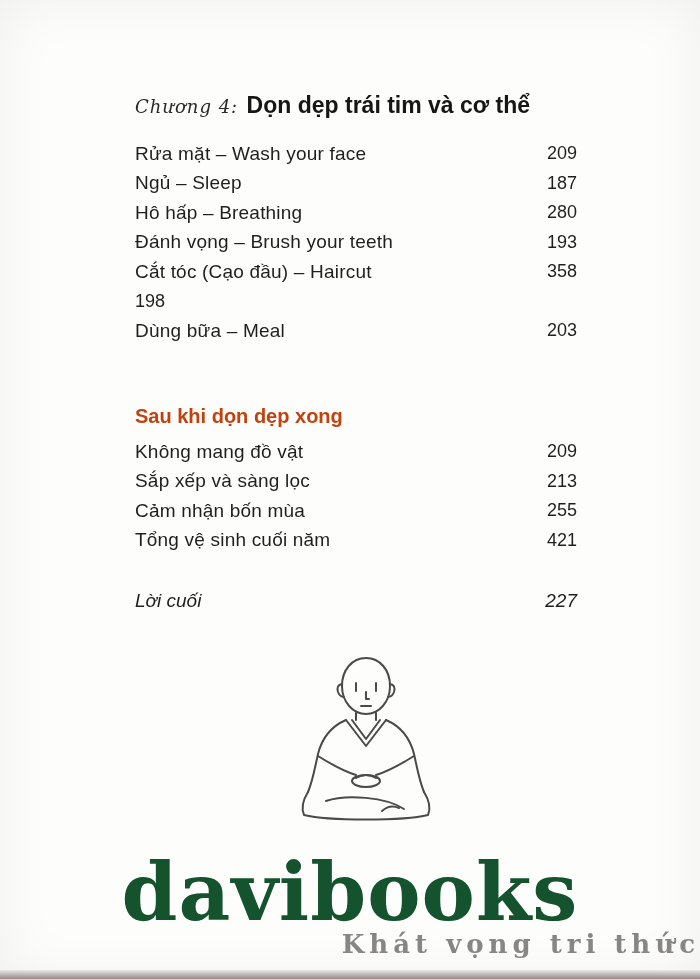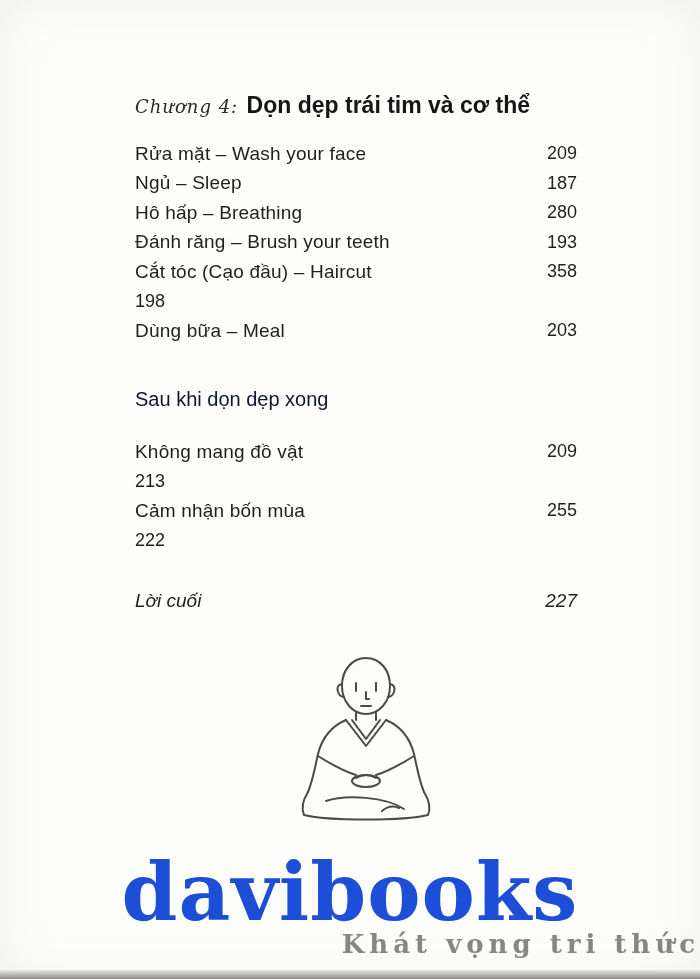--- a/index.html
+++ b/index.html
@@ -62,24 +62,24 @@
     justify-content: space-between;
     align-items: center;
     font-size: 19px;
   }
   .toc .t { letter-spacing: 0.2px; }
   .toc .p { font-size: 18px; }
 
   .section-title {
     position: absolute;
     left: 135px;
-    top: 388px;
-    font-weight: normal;
+    top: 405px;
+    font-weight: bold;
     font-size: 20px;
-    color: #0f172a;
+    color: #c2410c;
   }
 
   #epilogue-row {
     position: absolute;
     left: 135px;
     top: 590px;
     width: 442px;
     display: flex;
     justify-content: space-between;
     align-items: flex-start;
@@ -100,21 +100,21 @@
   .wm-brand {
     position: absolute;
     left: 0; right: 0;
     top: 852px;
     text-align: center;
     font-family: "DejaVu Serif", serif;
     font-weight: bold;
     font-size: 80px;
     line-height: 1;
     letter-spacing: 1px;
-    color: #1d4ed8;
+    color: #14532d;
     text-shadow: 0 0 1px #ffffff;
   }
   .wm-tagline {
     position: absolute;
     left: 0; right: 0;
     top: 929px;
     text-align: right;
     font-family: "DejaVu Serif", serif;
     font-weight: bold;
     font-size: 26px;
@@ -139,21 +139,21 @@
     </div>
     <div class="row">
       <span class="t">Ngủ – Sleep</span>
       <span class="p">187</span>
     </div>
     <div class="row">
       <span class="t">Hô hấp – Breathing</span>
       <span class="p">280</span>
     </div>
     <div class="row">
-      <span class="t">Đánh răng – Brush your teeth</span>
+      <span class="t">Đánh vọng – Brush your teeth</span>
       <span class="p">193</span>
     </div>
     <div class="row">
       <span class="t">Cắt tóc (Cạo đầu) – Haircut</span>
       <span class="p">358</span>
     </div>
     <div class="row">
       <span class="p">198</span>
     </div>
     <div class="row">
@@ -163,28 +163,30 @@
   </div>
 
   <div class="section-title">Sau khi dọn dẹp xong</div>
 
   <div class="toc" id="toc-section2">
     <div class="row">
       <span class="t">Không mang đồ vật</span>
       <span class="p">209</span>
     </div>
     <div class="row">
+      <span class="t">Sắp xếp và sàng lọc</span>
       <span class="p">213</span>
     </div>
     <div class="row">
       <span class="t">Cảm nhận bốn mùa</span>
       <span class="p">255</span>
     </div>
     <div class="row">
-      <span class="p">222</span>
+      <span class="t">Tổng vệ sinh cuối năm</span>
+      <span class="p">421</span>
     </div>
   </div>
 
   <div id="epilogue-row">
     <span class="t">Lời cuối</span>
     <span class="p">227</span>
   </div>
 
   <svg class="monk" width="160" height="200" viewBox="0 0 160 200" aria-hidden="true">
     <g fill="none" stroke="#4a4a4a" stroke-width="2" stroke-linecap="round" stroke-linejoin="round">

